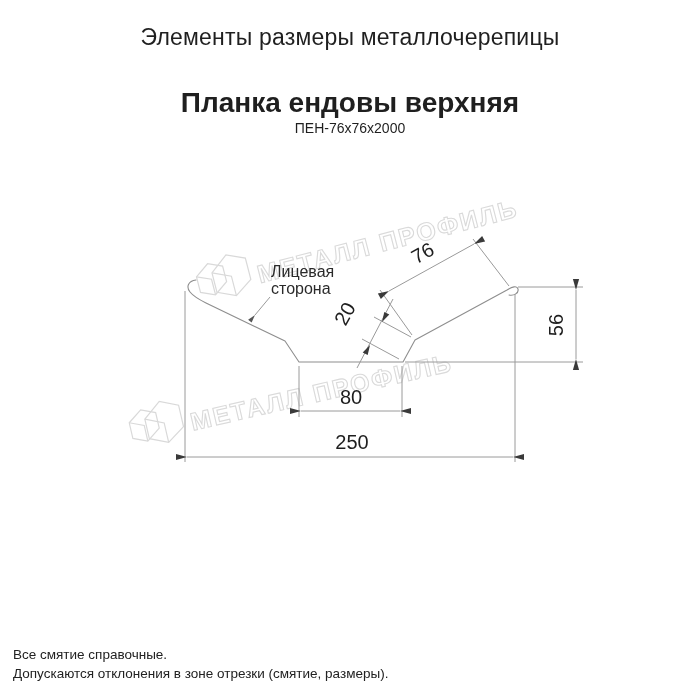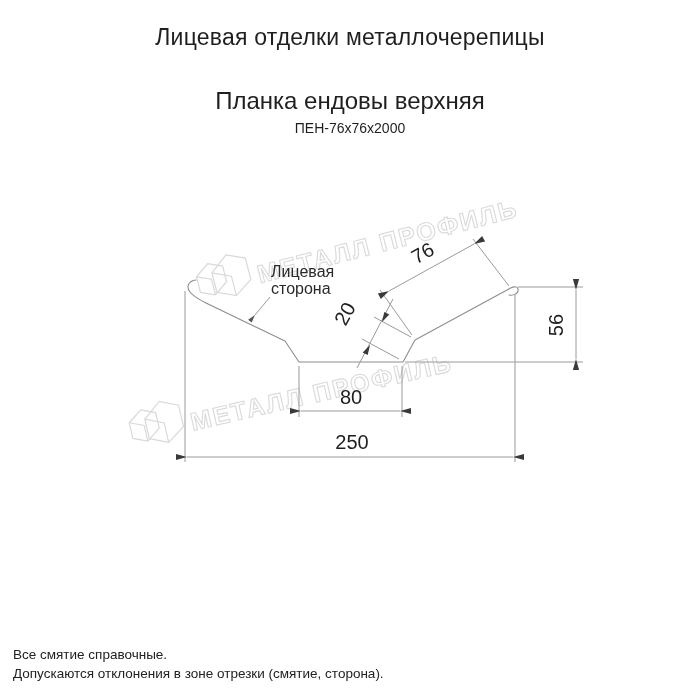--- a/index.html
+++ b/index.html
@@ -4,36 +4,36 @@
 <style>
   html,body { margin:0; padding:0; }
   body {
     width:700px; height:700px; position:relative; overflow:hidden;
     background:#ffffff;
     font-family:"Liberation Sans", sans-serif;
     -webkit-font-smoothing:antialiased;
   }
   .hdr { position:absolute; left:0; width:700px; text-align:center; color:#1f1f1f; white-space:nowrap; }
   .page-title   { top:24px;  font-size:23px; font-weight:500; letter-spacing:.2px; }
-  .product-name { top:87px;  font-size:24px; font-weight:400; }
+  .product-name { top:87px;  font-size:28px; font-weight:700; }
   .product-code { top:120px; font-size:14px; font-weight:500; }
   .drawing-svg { position:absolute; left:0; top:0; }
   .footnotes { position:absolute; left:13px; top:645px; font-size:13.5px; line-height:19px; color:#222; }
   .dim-text { font-size:20px; fill:#1e1e1e; font-family:"Liberation Sans", sans-serif; }
   .lbl-text { font-size:16px; fill:#2a2a2a; font-family:"Liberation Sans", sans-serif; }
   .thin  { stroke:#9a9a9a; stroke-width:1; fill:none; }
   .prof  { stroke:#8e8e8e; stroke-width:1.1; fill:none; stroke-linejoin:round; stroke-linecap:round; }
   .wm    { stroke:#d9d9d9; stroke-width:1.2; fill:none; }
   .wm-text { font-size:25px; font-weight:bold; letter-spacing:2px; fill:none; stroke:#dadada; stroke-width:1.1;
              font-family:"Liberation Sans", sans-serif; }
 </style>
 </head>
 <body>
 
-<div class="hdr page-title">Лицевая отделки металлочерепицы</div>
+<div class="hdr page-title">Элементы размеры металлочерепицы</div>
 <div class="hdr product-name">Планка ендовы верхняя</div>
 <div class="hdr product-code">ПЕН-76х76х2000</div>
 
 <svg class="drawing-svg" width="700" height="700" viewBox="0 0 700 700" xmlns="http://www.w3.org/2000/svg">
   <defs>
     <marker id="arr" viewBox="-1 -4 13 8" refX="0" refY="0" markerWidth="13" markerHeight="8" orient="auto-start-reverse" markerUnits="userSpaceOnUse">
       <path d="M0,0 L11,3.1 L11,-3.1 Z" fill="#3a3a3a"></path>
     </marker>
     <marker id="arr-s" viewBox="-1 -3 10 6" refX="0" refY="0" markerWidth="10" markerHeight="6" orient="auto" markerUnits="userSpaceOnUse">
       <path d="M0,0 L8,2.3 L8,-2.3 Z" fill="#555"></path>
@@ -96,14 +96,14 @@
     <line class="thin" x1="399" y1="359" x2="362" y2="339"></line>
     <line class="thin" x1="357" y1="368" x2="393" y2="299"></line>
     <polygon points="382,322 389.3,314.5 384.3,311.9" fill="#3a3a3a"></polygon>
     <polygon points="370,345 367.7,355.1 362.7,352.5" fill="#3a3a3a"></polygon>
     <text class="dim-text" text-anchor="middle" transform="translate(351,317) rotate(-61)">20</text>
   </g>
 </svg>
 
 <div class="footnotes">
   <div>Все смятие справочные.</div>
-  <div>Допускаются отклонения в зоне отрезки (смятие, сторона).</div>
+  <div>Допускаются отклонения в зоне отрезки (смятие, размеры).</div>
 </div>
 
 </body></html>

